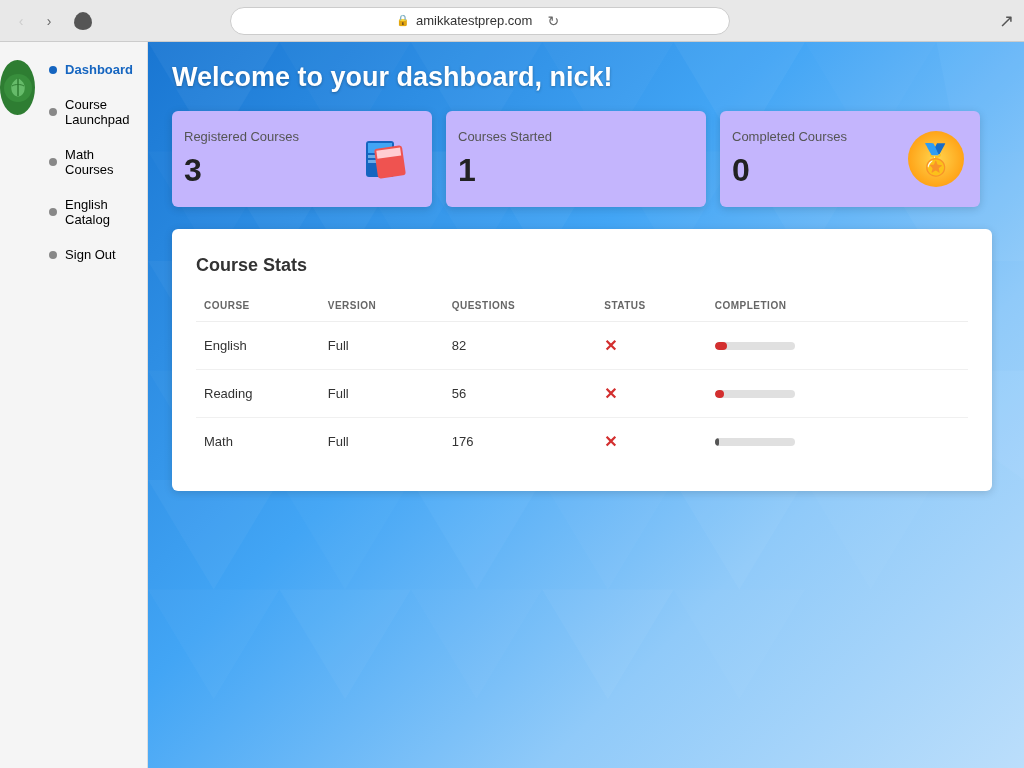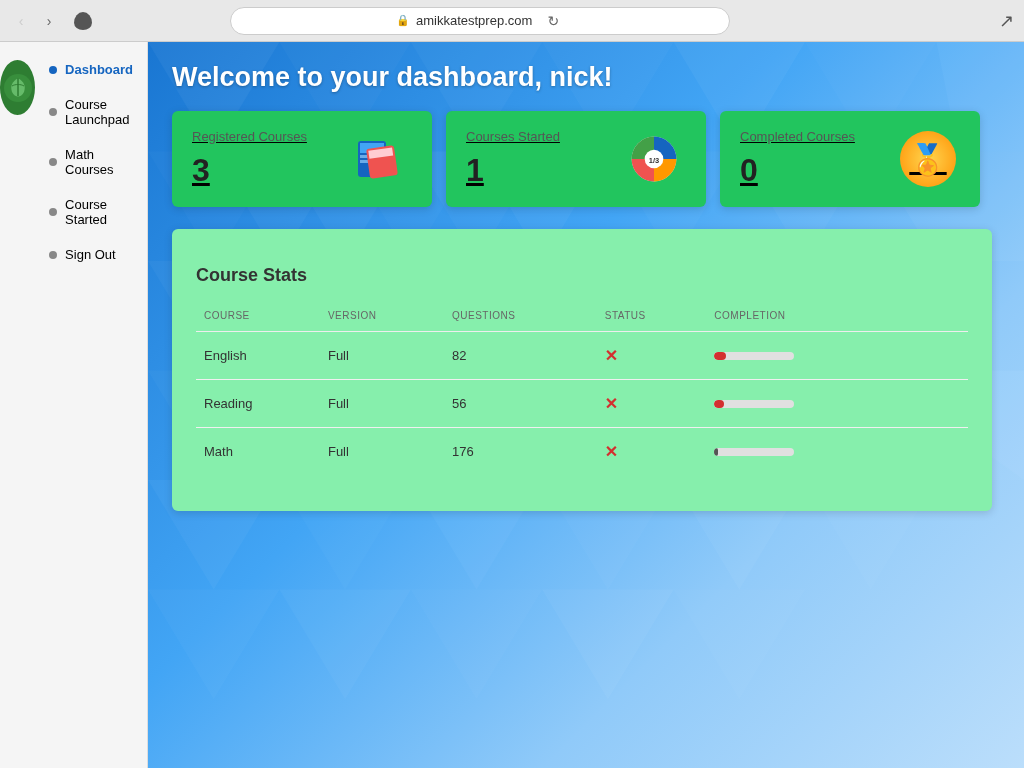--- a/index.html
+++ b/index.html
@@ -175,31 +175,30 @@
       text-shadow: 0 1px 3px rgba(0,0,0,0.3);
     }
 
     
     .stats-row {
       display: flex;
       gap: 14px;
       margin-bottom: 22px;
     }
     .stat-card {
-      background: #22c55e;
+      background: #c4b5fd;
       border-radius: 6px;
-      padding: 16px 20px;
+      padding: 16px 12px;
       display: flex;
       align-items: center;
       justify-content: space-between;
       min-width: 220px;
       box-shadow: 0 2px 8px rgba(0,0,0,0.15);
       flex: 1;
       max-width: 260px;
-      text-decoration: underline;
     }
     .stat-card-info { flex: 1; }
     .stat-card-label {
       font-size: 13px;
       color: #555;
       margin-bottom: 8px;
     }
     .stat-card-value {
       font-size: 32px;
       font-weight: bold;
@@ -209,40 +208,40 @@
       width: 64px;
       height: 64px;
       display: flex;
       align-items: center;
       justify-content: center;
       flex-shrink: 0;
     }
 
     
     .course-stats-card {
-      background: #86efac;
+      background: #ffffff;
       border-radius: 6px;
-      padding: 36px 24px;
+      padding: 26px 24px;
       box-shadow: 0 2px 8px rgba(0,0,0,0.15);
       max-width: 820px;
     }
     .course-stats-title {
       font-size: 18px;
       font-weight: bold;
       color: #333;
       margin-bottom: 18px;
     }
     .stats-table {
       width: 100%;
       border-collapse: collapse;
     }
     .stats-table th {
       text-align: left;
       font-size: 10px;
-      font-weight: normal;
+      font-weight: bold;
       color: #666;
       text-transform: uppercase;
       letter-spacing: 0.5px;
       padding: 6px 8px 10px 8px;
       border-bottom: 1px solid #eee;
     }
     .stats-table td {
       padding: 14px 8px;
       font-size: 13px;
       color: #333;
@@ -326,21 +325,21 @@
       <div class="sidebar-item">
         <div class="sidebar-dot gray"></div>
         <span>Course Launchpad</span>
       </div>
       <div class="sidebar-item">
         <div class="sidebar-dot gray"></div>
         <span>Math Courses</span>
       </div>
       <div class="sidebar-item">
         <div class="sidebar-dot gray"></div>
-        <span>Course Started</span>
+        <span>English Catalog</span>
       </div>
       <div class="sidebar-item">
         <div class="sidebar-dot gray"></div>
         <span>Sign Out</span>
       </div>
     </nav>
   </div>
 
   <div class="main-content">
 
@@ -411,37 +410,20 @@
               <rect x="18" y="18" width="28" height="30" rx="3" fill="#ef5350" transform="rotate(-8,32,33)"></rect>
               <rect x="20" y="20" width="24" height="8" fill="#ffcdd2" transform="rotate(-8,32,33)"></rect>
             </svg>
           </div>
         </div>
 
         <div class="stat-card">
           <div class="stat-card-info">
             <div class="stat-card-label">Courses Started</div>
             <div class="stat-card-value">1</div>
-          </div>
-          <div class="stat-card-icon">
-
-            <svg class="pie-chart-svg" width="60" height="60" viewBox="0 0 60 60">
-
-              <circle cx="30" cy="30" r="24" fill="#e0e0e0"></circle>
-
-              <path d="M30,30 L54,30 A24,24 0 0,0 30,6 Z" fill="#1565c0"></path>
-
-              <path d="M30,30 L30,6 A24,24 0 0,0 6,30 Z" fill="#43a047"></path>
-
-              <path d="M30,30 L6,30 A24,24 0 0,0 30,54 Z" fill="#ef5350"></path>
-
-              <path d="M30,30 L30,54 A24,24 0 0,0 54,30 Z" fill="#ff9800"></path>
-              <circle cx="30" cy="30" r="10" fill="white"></circle>
-              <text x="30" y="34" text-anchor="middle" font-size="8" fill="#333" font-weight="bold">1/3</text>
-            </svg>
           </div>
         </div>
 
         <div class="stat-card">
           <div class="stat-card-info">
             <div class="stat-card-label">Completed Courses</div>
             <div class="stat-card-value">0</div>
           </div>
           <div class="stat-card-icon">
 

